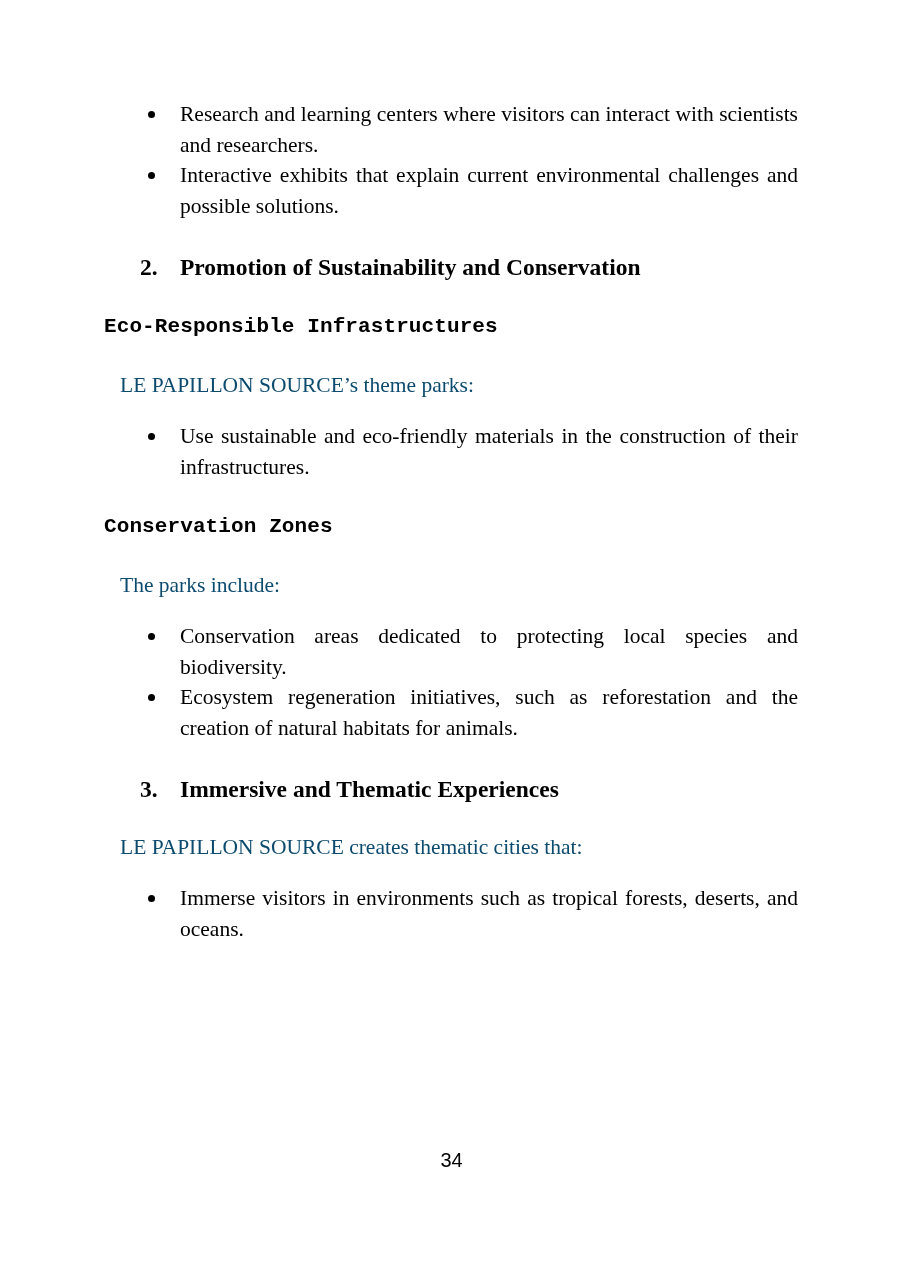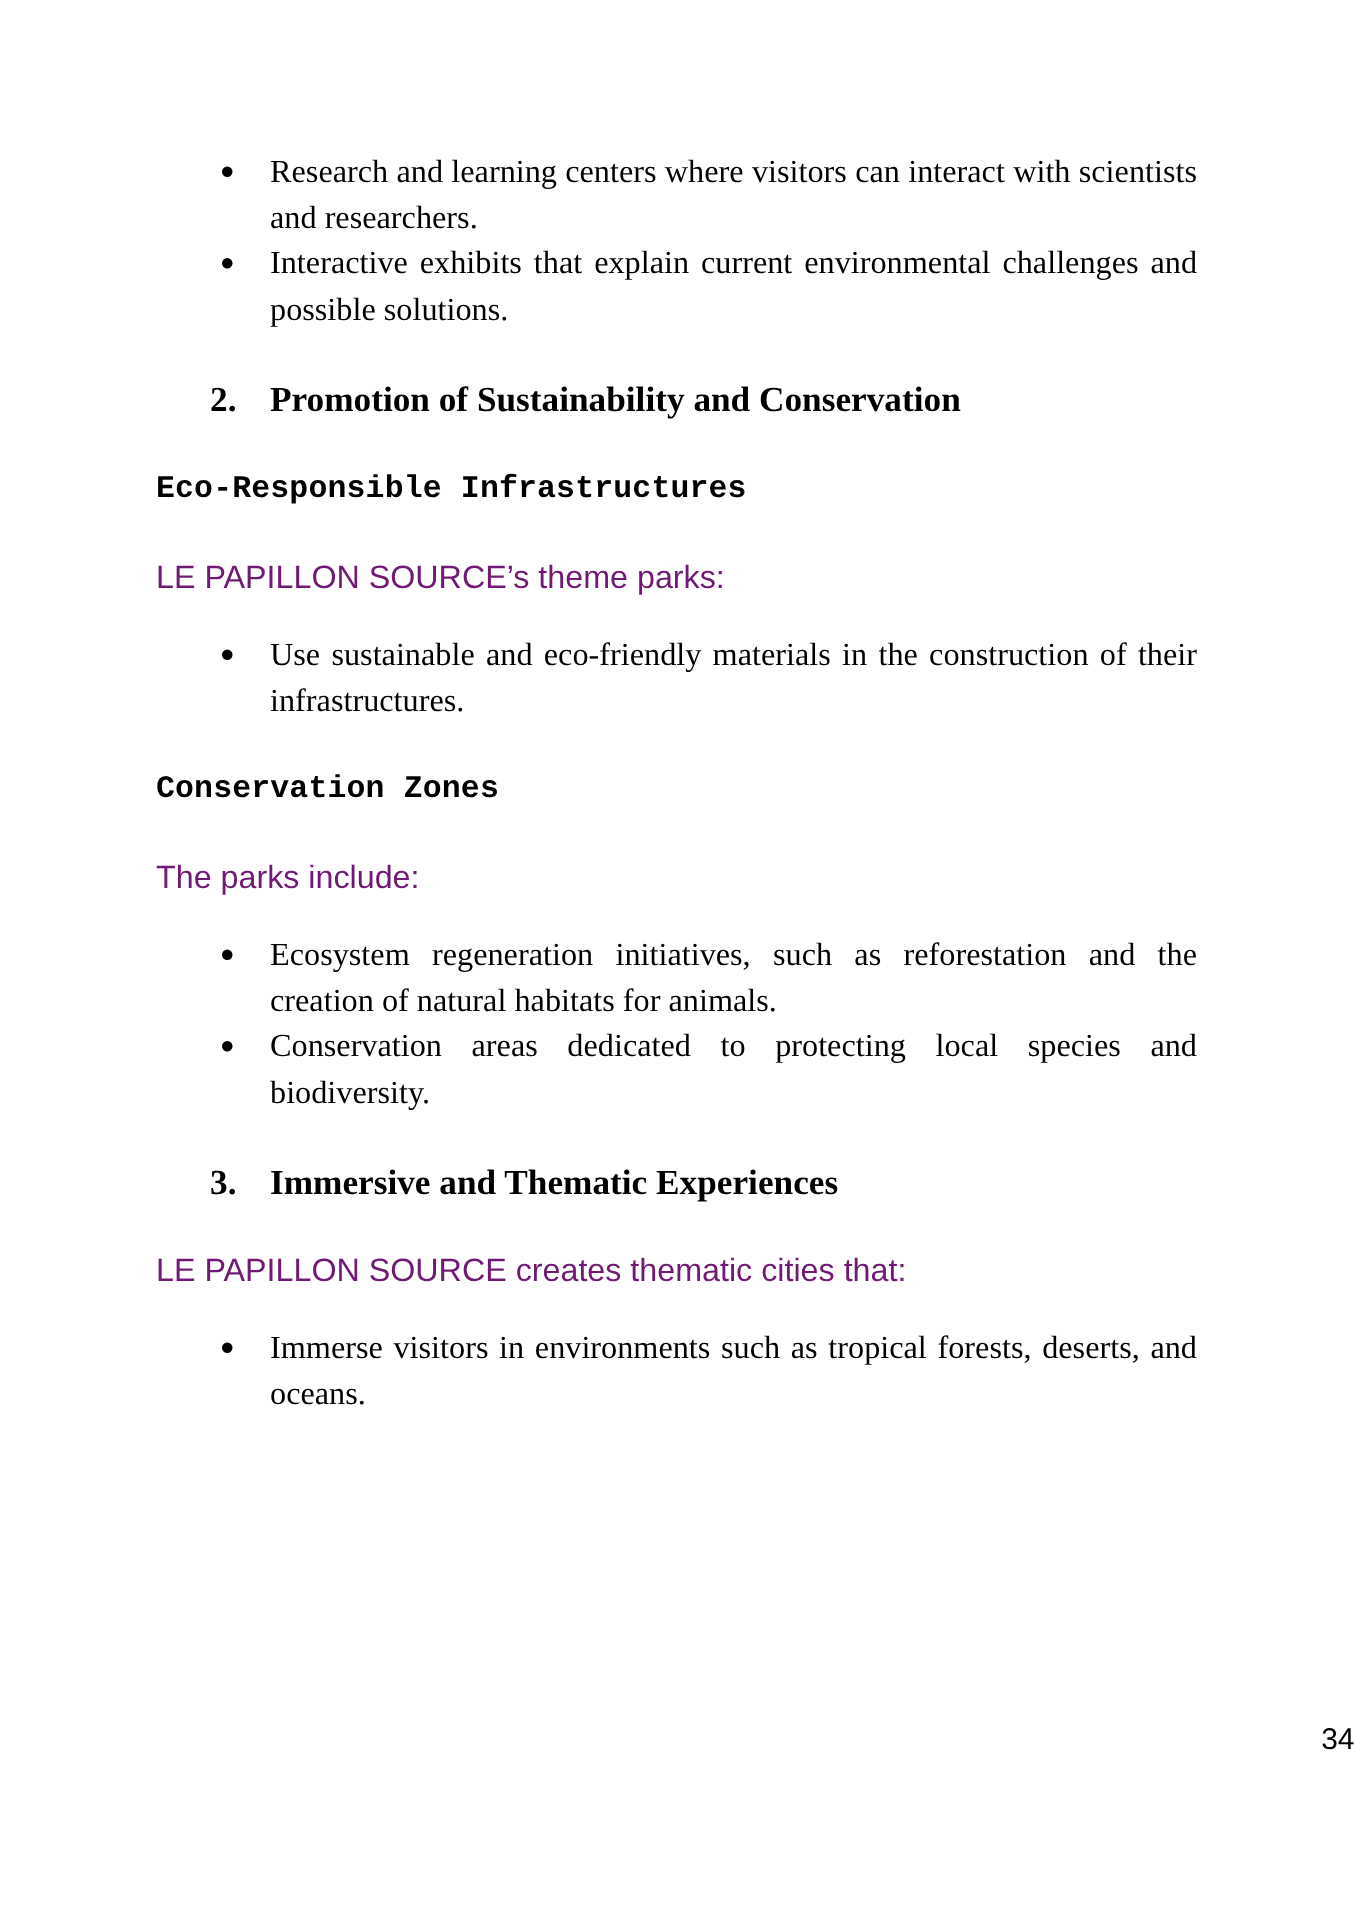--- a/index.html
+++ b/index.html
@@ -20,27 +20,27 @@
 
   .content {
     position: absolute;
     left: 104px;
     top: 99px;
     width: 694px;
   }
 
   
   .para {
-    font-family: Liberation Sans, sans-serif;
+    font-family: Liberation Serif, serif;
     font-size: 21.5px;
     line-height: 30px;
-    color: #701a75;
+    color: #0c4a6e;
     text-align: justify;
     text-justify: inter-word;
-    margin: 0;
+    margin: 16px;
     -webkit-font-smoothing: antialiased;
   }
 
   .para.intro {
     margin-top: 28px;
     margin-bottom: 0;
     text-align: left;
   }
 
   
@@ -119,21 +119,21 @@
   .b {
     font-weight: normal;
   }
 
   
   .page-number {
     position: absolute;
     left: 0;
     right: 0;
     top: 1148px;
-    text-align: right;
+    text-align: center;
     font-family: "Liberation Sans", "DejaVu Sans", sans-serif;
     font-size: 20px;
     line-height: 24px;
     color: #000000;
   }
 </style>
 </head>
 <body>
 
 <div class="page">
@@ -161,24 +161,24 @@
       <li>
         <span class="bullet-dot"></span><span class="b">Use sustainable and eco-friendly materials</span><span> in the construction of their infrastructures.</span>
       </li>
     </ul>
 
     <div class="subheading">Conservation Zones</div>
     <p class="para intro">The parks include:</p>
 
     <ul class="bullet-list">
       <li>
-        <span class="bullet-dot"></span><span class="b">Ecosystem regeneration initiatives,</span><span> such as reforestation and the creation of natural habitats for animals.</span>
+        <span class="bullet-dot"></span><span class="b">Conservation areas</span><span> dedicated to protecting local species and biodiversity.</span>
       </li>
       <li>
-        <span class="bullet-dot"></span><span class="b">Conservation areas</span><span> dedicated to protecting local species and biodiversity.</span>
+        <span class="bullet-dot"></span><span class="b">Ecosystem regeneration initiatives,</span><span> such as reforestation and the creation of natural habitats for animals.</span>
       </li>
     </ul>
 
     <div class="num-heading">
       <span class="num">3.</span>
       <span class="num-text">Immersive and Thematic Experiences</span>
     </div>
 
     <p class="para intro">LE PAPILLON SOURCE creates thematic cities that:</p>
 

